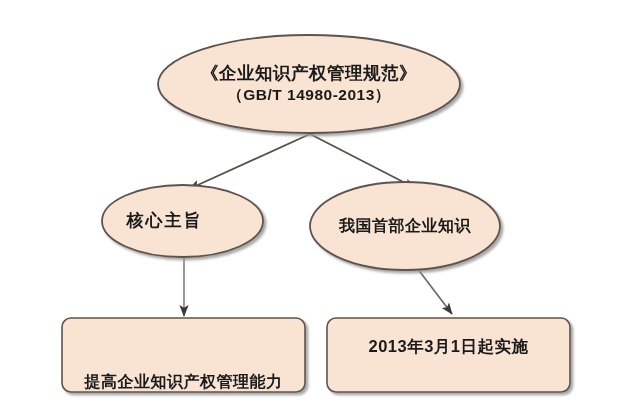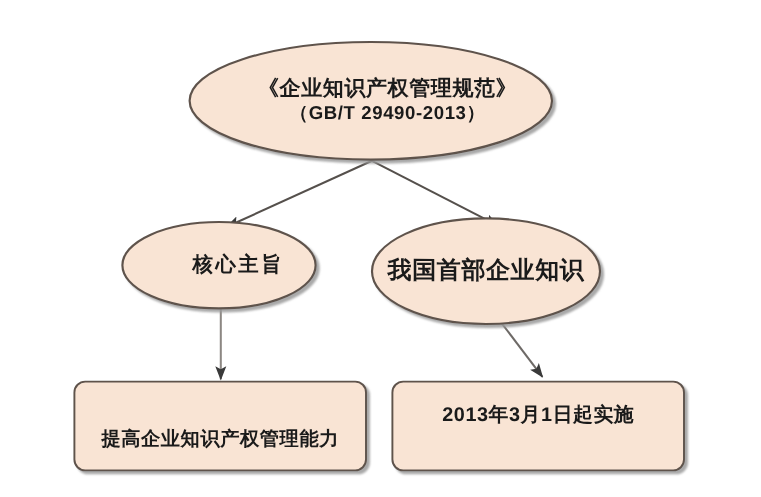--- a/index.html
+++ b/index.html
@@ -42,48 +42,49 @@
     white-space: nowrap;
   }
   .line-sub {
     font-size: 15.5px;
     line-height: 1.3;
     white-space: nowrap;
     font-weight: bold;
   }
   
   #label-root {
-    left: 172px;
+    left: 158px;
     top: 35px;
     width: 302px;
     height: 98px;
   }
   #label-root .line-main { font-size: 17.5px; }
   
   #label-core {
-    left: 118px;
+    left: 84px;
     top: 185px;
     width: 161px;
     height: 72px;
   }
   #label-core .line-main { font-size: 17px; letter-spacing: 2px; }
   
   #label-standard {
     left: 310px;
     top: 182px;
     width: 190px;
     height: 88px;
   }
-  #label-standard .line-main { font-size: 20px; line-height: 1.45; }
+  #label-standard .line-main { font-size: 16px; line-height: 1.45; }
   
   #label-ability {
     left: 62px;
-    top: 330px;
+    top: 318px;
     width: 243px;
     height: 74px;
+    justify-content: flex-end;
   }
   #label-ability .line-main { font-size: 16px; }
   
   #label-date {
     left: 327px;
     top: 318px;
     width: 243px;
     height: 57px;
   }
   #label-date .line-main { font-size: 16.5px; }
@@ -122,21 +123,21 @@
 
     <ellipse cx="405" cy="226" rx="95" ry="44" fill="#F9E4D4" stroke="#5E534C" stroke-width="1.8" filter="url(#softshadow)"></ellipse>
 
     <rect x="62" y="318" width="243" height="74" rx="9" ry="9" fill="#F9E4D4" stroke="#5E534C" stroke-width="1.6" filter="url(#softshadow)"></rect>
 
     <rect x="327" y="318" width="243" height="74" rx="9" ry="9" fill="#F9E4D4" stroke="#5E534C" stroke-width="1.6" filter="url(#softshadow)"></rect>
   </svg>
 
   <div class="node-label" id="label-root">
     <div class="line-main">《企业知识产权管理规范》</div>
-    <div class="line-sub">（GB/T 29490-2013）</div>
+    <div class="line-sub">（GB/T 14980-2013）</div>
   </div>
 
   <div class="node-label" id="label-core">
     <div class="line-main">核心主旨</div>
   </div>
 
   <div class="node-label" id="label-standard">
     <div class="line-main">我国首部企业知识</div>
   </div>
 

